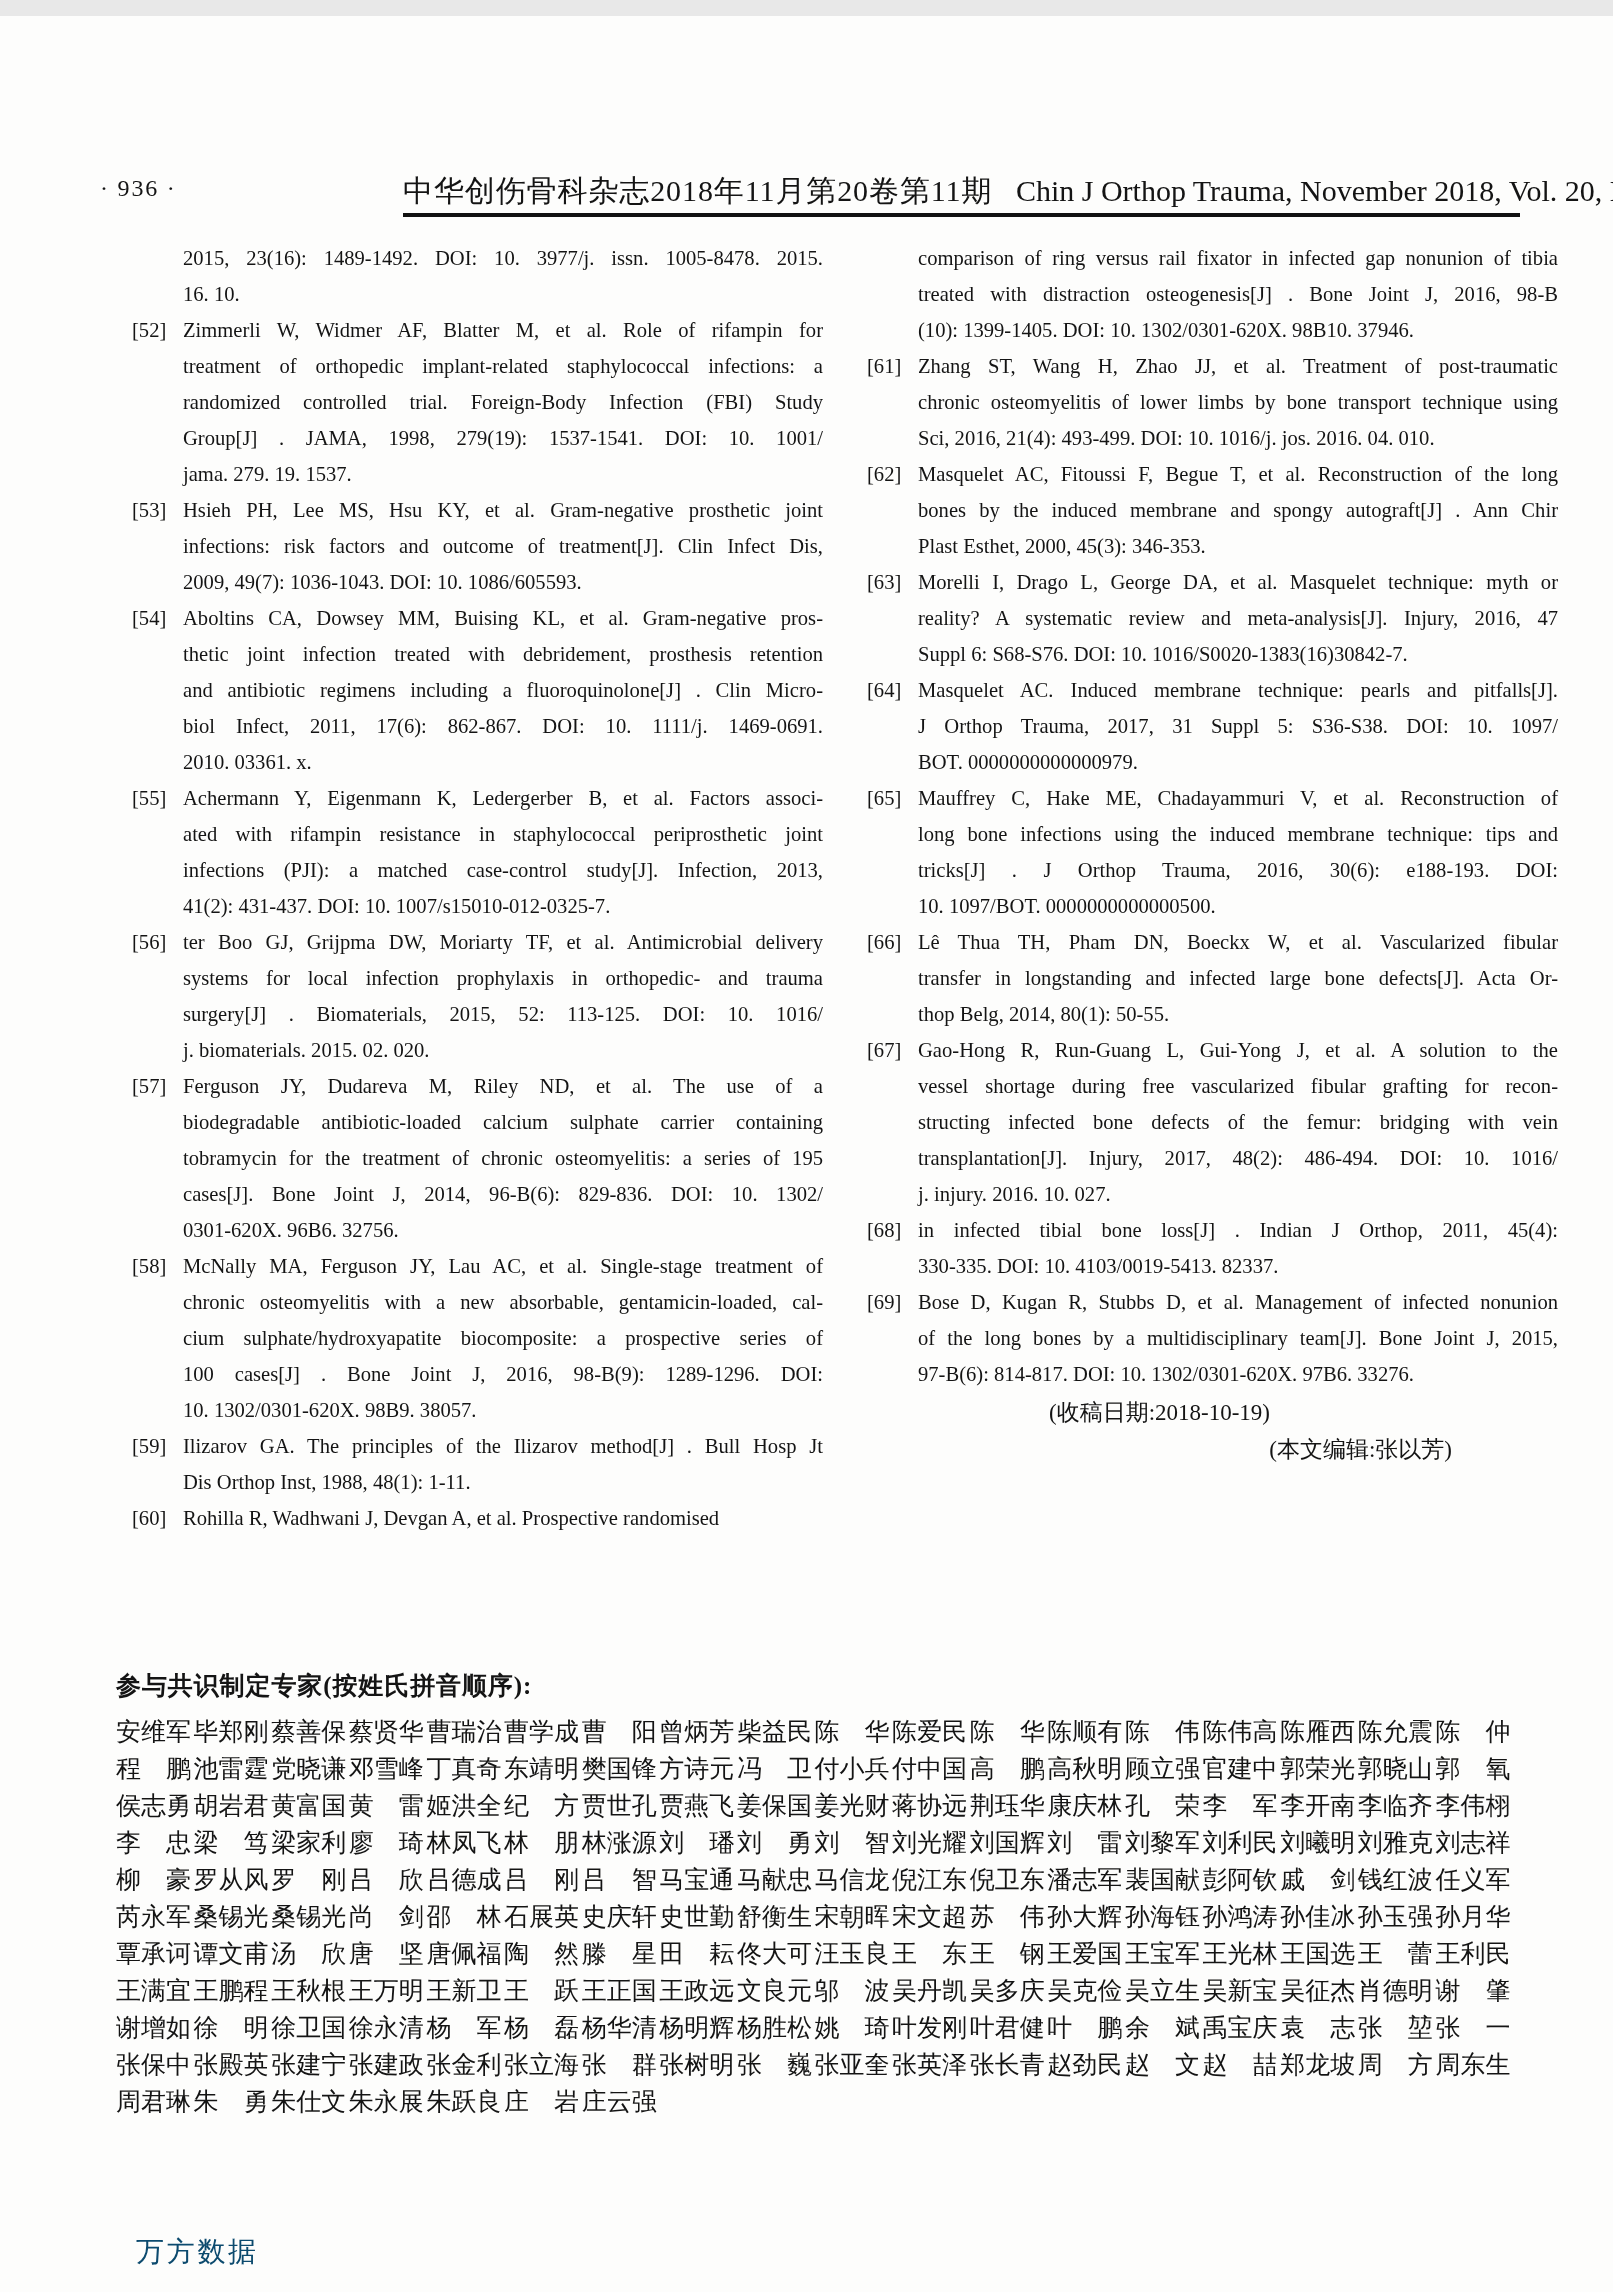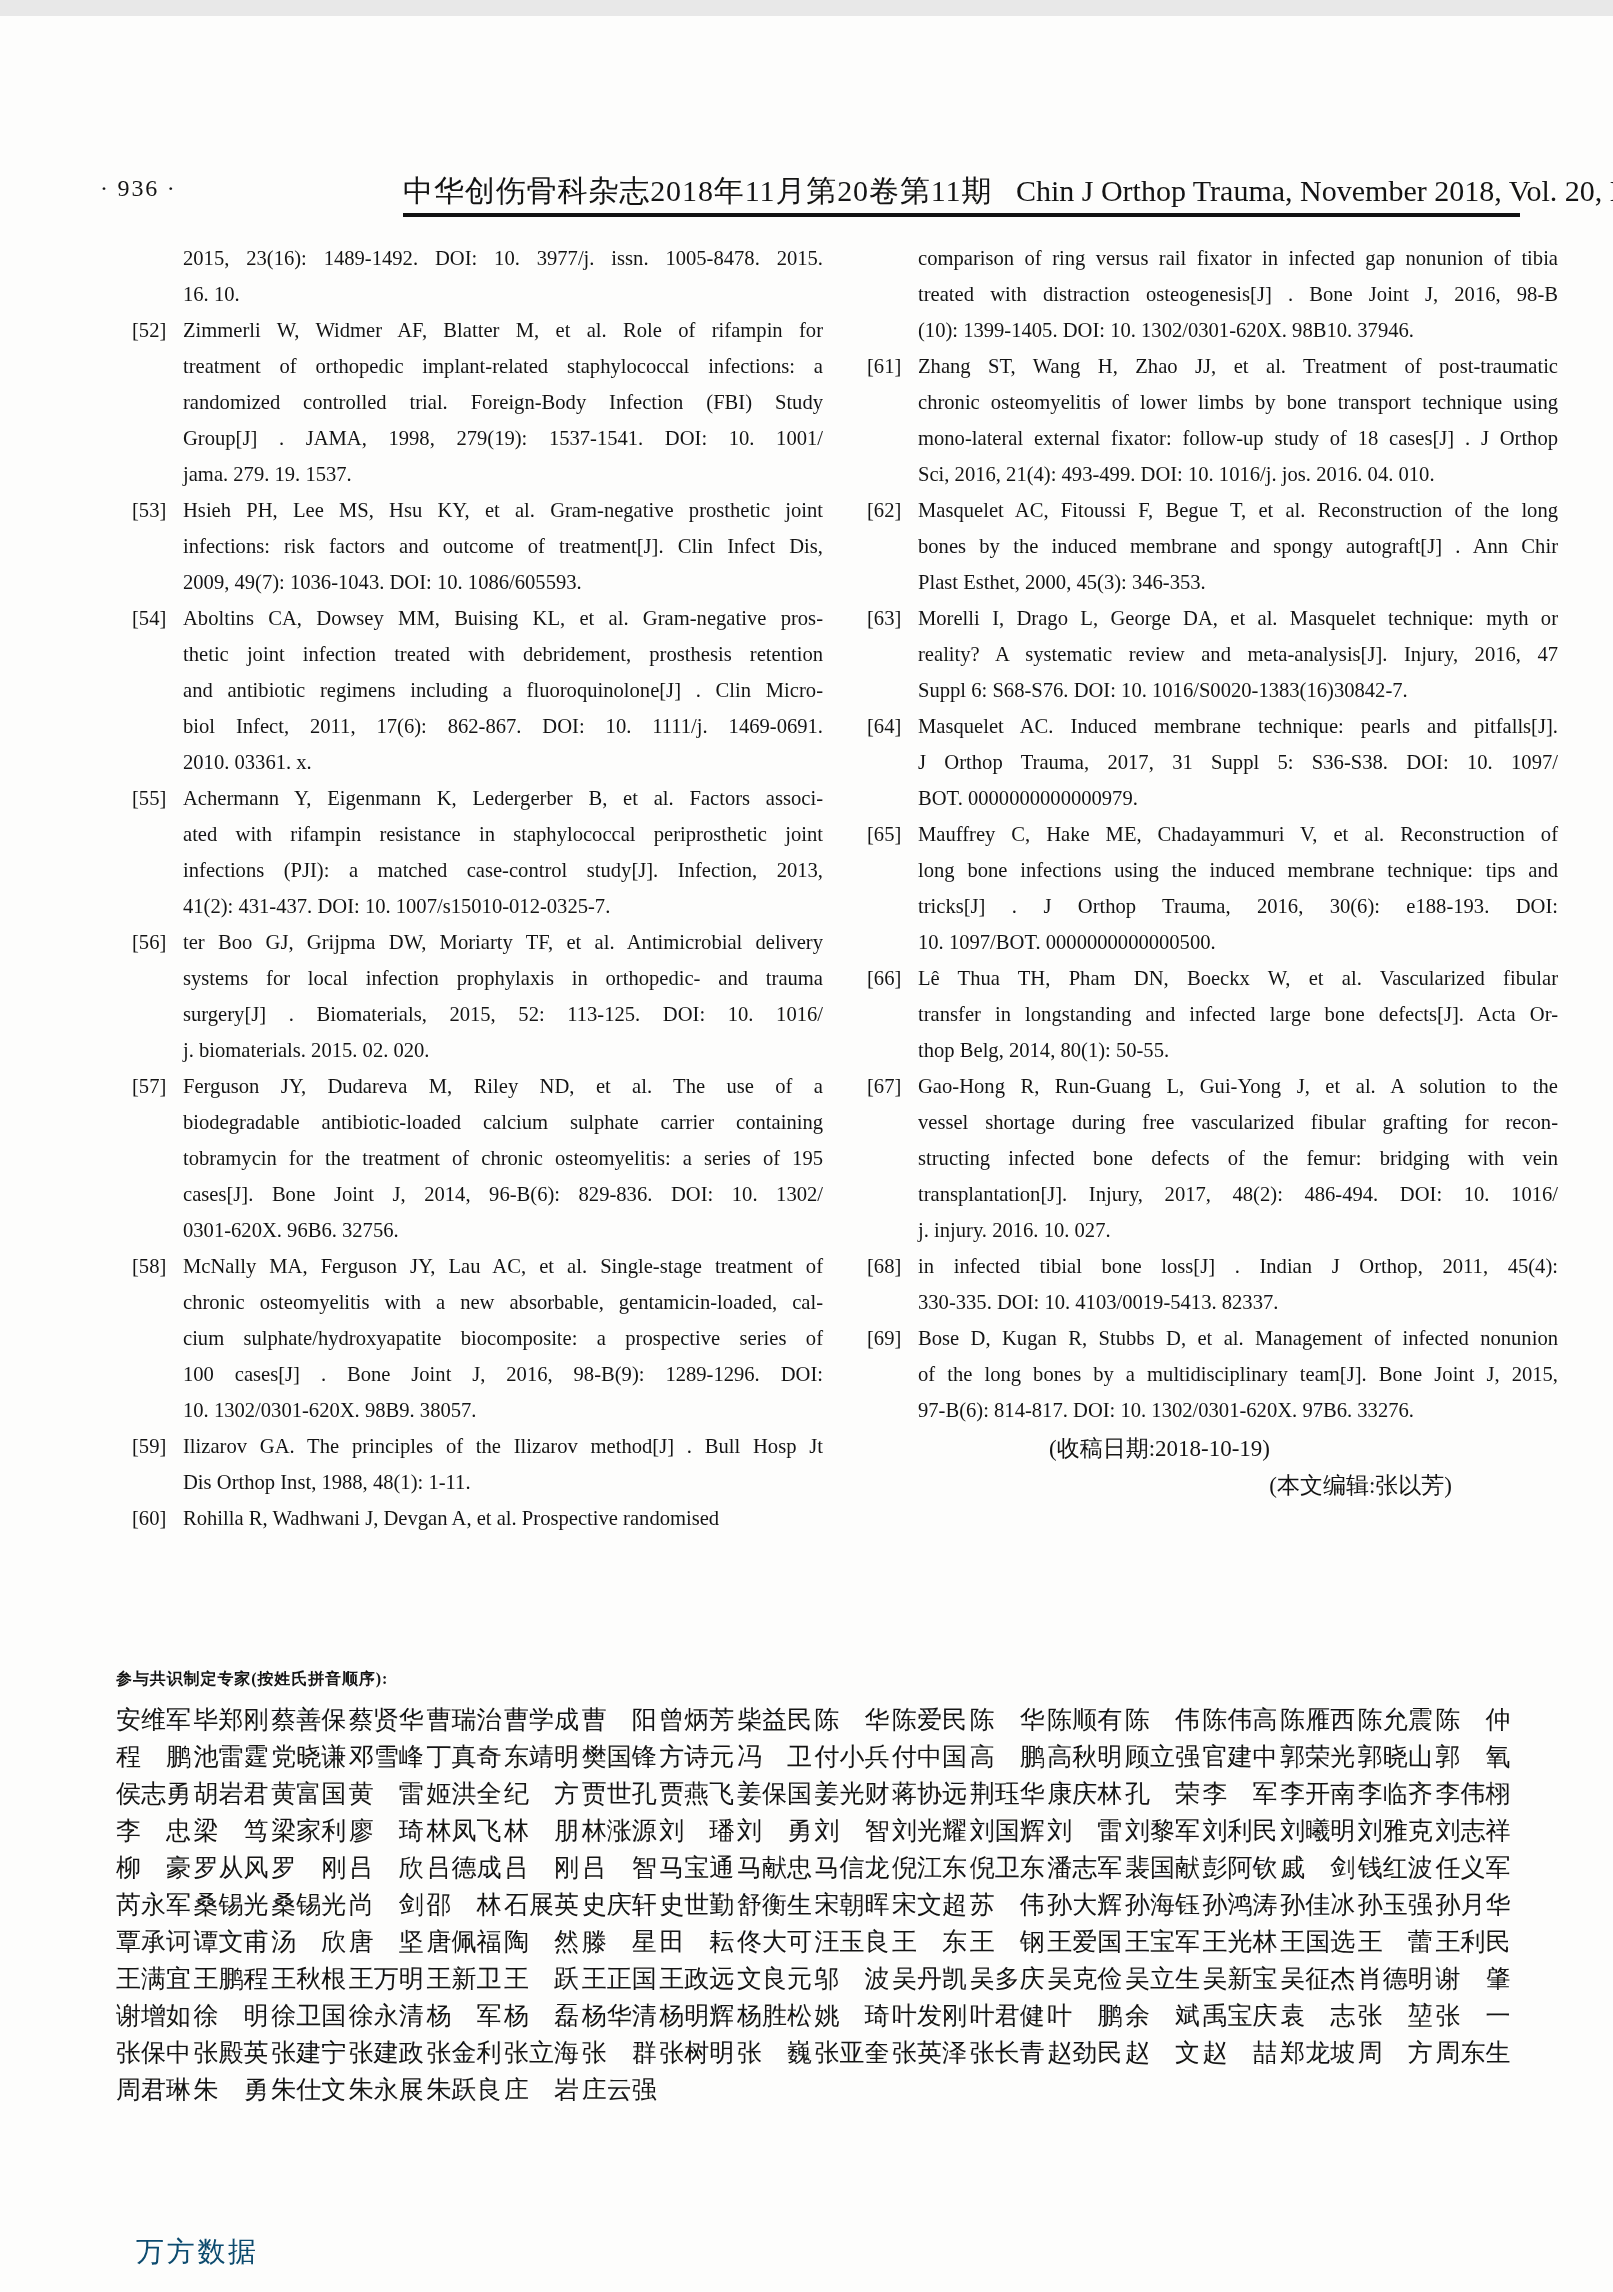--- a/index.html
+++ b/index.html
@@ -21,21 +21,21 @@
   .refcol-right{left:867px;}
   .ref-item{display:flex;}
   .ref-label{width:51px;flex:0 0 51px;white-space:nowrap;}
   .ref-body{flex:1 1 auto;min-width:0;}
   .ref-line{text-align:justify;text-align-last:justify;white-space:normal;}
   .ref-line.last{text-align-last:left;}
   .closing-line{text-align:right;padding-right:106px;font-size:23px;line-height:37px;}
   .closing-line.first{margin-top:1.8px;text-align:center;}
   
   .experts{position:absolute;left:116px;top:1653px;width:1397px;}
-  .experts-heading{font-size:16px;font-weight:bold;letter-spacing:0.9px;margin-bottom:10.7px;}
+  .experts-heading{font-size:25px;font-weight:bold;letter-spacing:0.9px;margin-bottom:10.7px;}
   .expert-row{display:grid;grid-template-columns:repeat(18,1fr);line-height:37px;font-size:25px;}
   .expert-name{white-space:nowrap;}
   
   .watermark{position:absolute;left:136px;top:2217px;font-size:28px;color:#0c4a6e;
     letter-spacing:2.7px;font-weight:500;}
 </style>
 </head>
 <body>
 
 <div class="page">
@@ -144,21 +144,20 @@
           <div class="ref-line">comparison of ring versus rail fixator in infected gap nonunion of tibia</div>
           <div class="ref-line">treated with distraction osteogenesis[J] . Bone Joint J, 2016, 98-B</div>
           <div class="ref-line last">(10): 1399-1405. DOI: 10. 1302/0301-620X. 98B10. 37946.</div>
         </div>
       </div>
       <div class="ref-item">
         <div class="ref-label">[61]</div>
         <div class="ref-body">
           <div class="ref-line">Zhang ST, Wang H, Zhao JJ, et al. Treatment of post-traumatic</div>
           <div class="ref-line">chronic osteomyelitis of lower limbs by bone transport technique using</div>
-          <div class="ref-line">mono-lateral external fixator: follow-up study of 18 cases[J] . J Orthop</div>
           <div class="ref-line last">Sci, 2016, 21(4): 493-499. DOI: 10. 1016/j. jos. 2016. 04. 010.</div>
         </div>
       </div>
       <div class="ref-item">
         <div class="ref-label">[62]</div>
         <div class="ref-body">
           <div class="ref-line">Masquelet AC, Fitoussi F, Begue T, et al. Reconstruction of the long</div>
           <div class="ref-line">bones by the induced membrane and spongy autograft[J] . Ann Chir</div>
           <div class="ref-line last">Plast Esthet, 2000, 45(3): 346-353.</div>
         </div>

